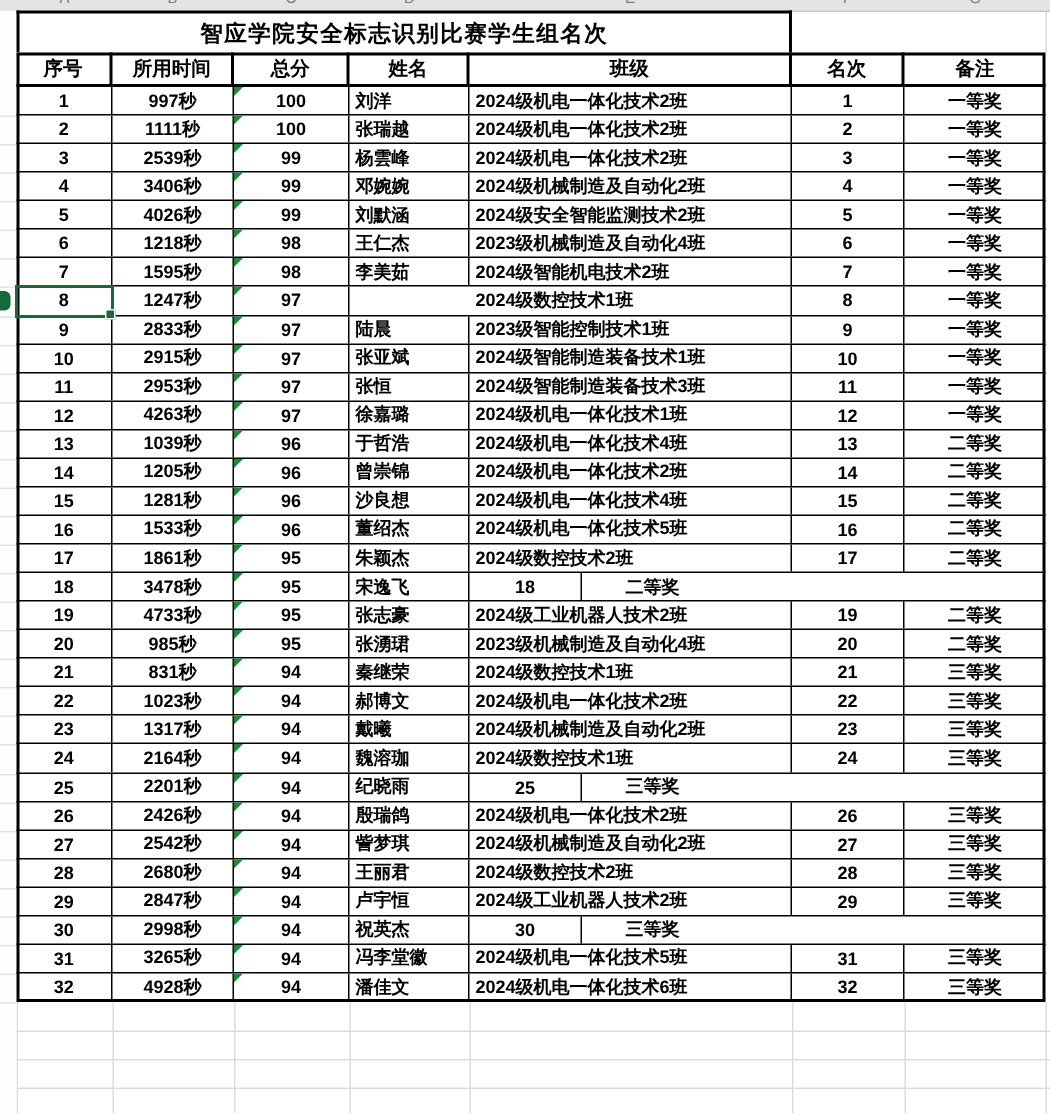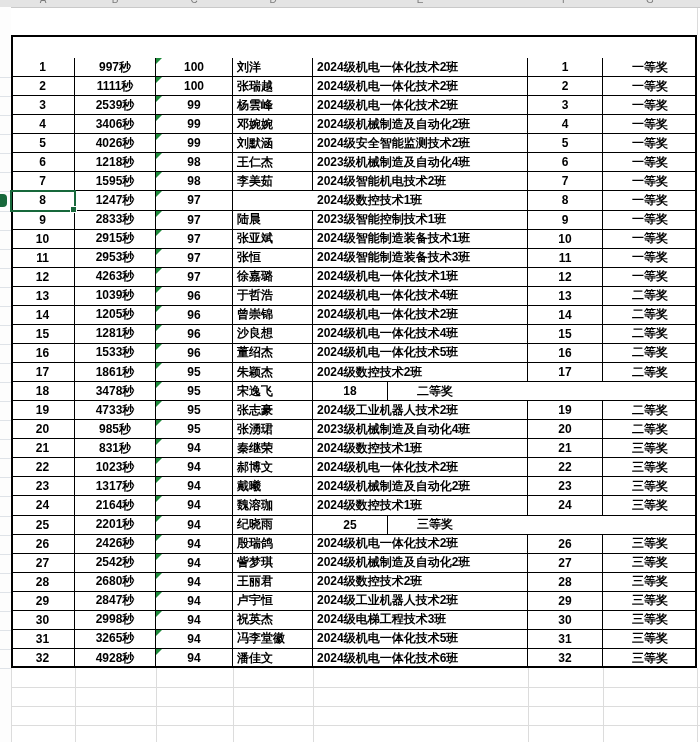--- a/index.html
+++ b/index.html
@@ -93,21 +93,33 @@
       <div class="hline" style="top: 528px;"></div>
       <div class="hline" style="top: 547px;"></div>
       <div class="hline" style="top: 566px;"></div>
       <div class="hline" style="top: 585px;"></div>
       <div class="hline" style="top: 604px;"></div>
       <div class="hline" style="top: 623px;"></div>
       <div class="hline" style="top: 642px;"></div>
       <div class="hline" style="top: 661px;"></div>
     </div>
 
-
+  <div class="titlecell">
+    <span class="t">智应学院安全标志识别比赛学生组名次</span>
+  </div>
+
+  <div class="hrow" id="hrow">
+      <div class="hcell" style="width: 64px;">序号</div>
+      <div class="hcell" style="width: 81px;">所用时间</div>
+      <div class="hcell" style="width: 77px;">总分</div>
+      <div class="hcell" style="width: 80px;">姓名</div>
+      <div class="hcell" style="width: 215px;">班级</div>
+      <div class="hcell" style="width: 75px;">名次</div>
+      <div class="hcell" style="width: 94px;">备注</div>
+    </div>
 
   <div class="rows" id="rows">
       <div class="drow">
         <div class="dcell" style="width: 64px;">
           <span>1</span>
         </div>
         <div class="dcell" style="width: 81px;">
           <span>997秒</span>
         </div>
         <div class="dcell" style="width: 77px;">
@@ -799,23 +811,20 @@
         </div>
         <div class="dcell" style="width: 81px;">
           <span>2998秒</span>
         </div>
         <div class="dcell" style="width: 77px;">
           <span class="flag" style="border-top-color: rgb(29, 138, 58);"></span>
           <span>94</span>
         </div>
         <div class="dcell left" style="width: 80px;">
           <span>祝英杰</span>
-        </div>
-        <div class="dcell left" style="width: 215px;">
-          <span>2024级电梯工程技术3班</span>
         </div>
         <div class="dcell" style="width: 75px;">
           <span>30</span>
         </div>
         <div class="dcell" style="width: 94px;">
           <span>三等奖</span>
         </div>
       </div>
       <div class="drow">
         <div class="dcell" style="width: 64px;">

